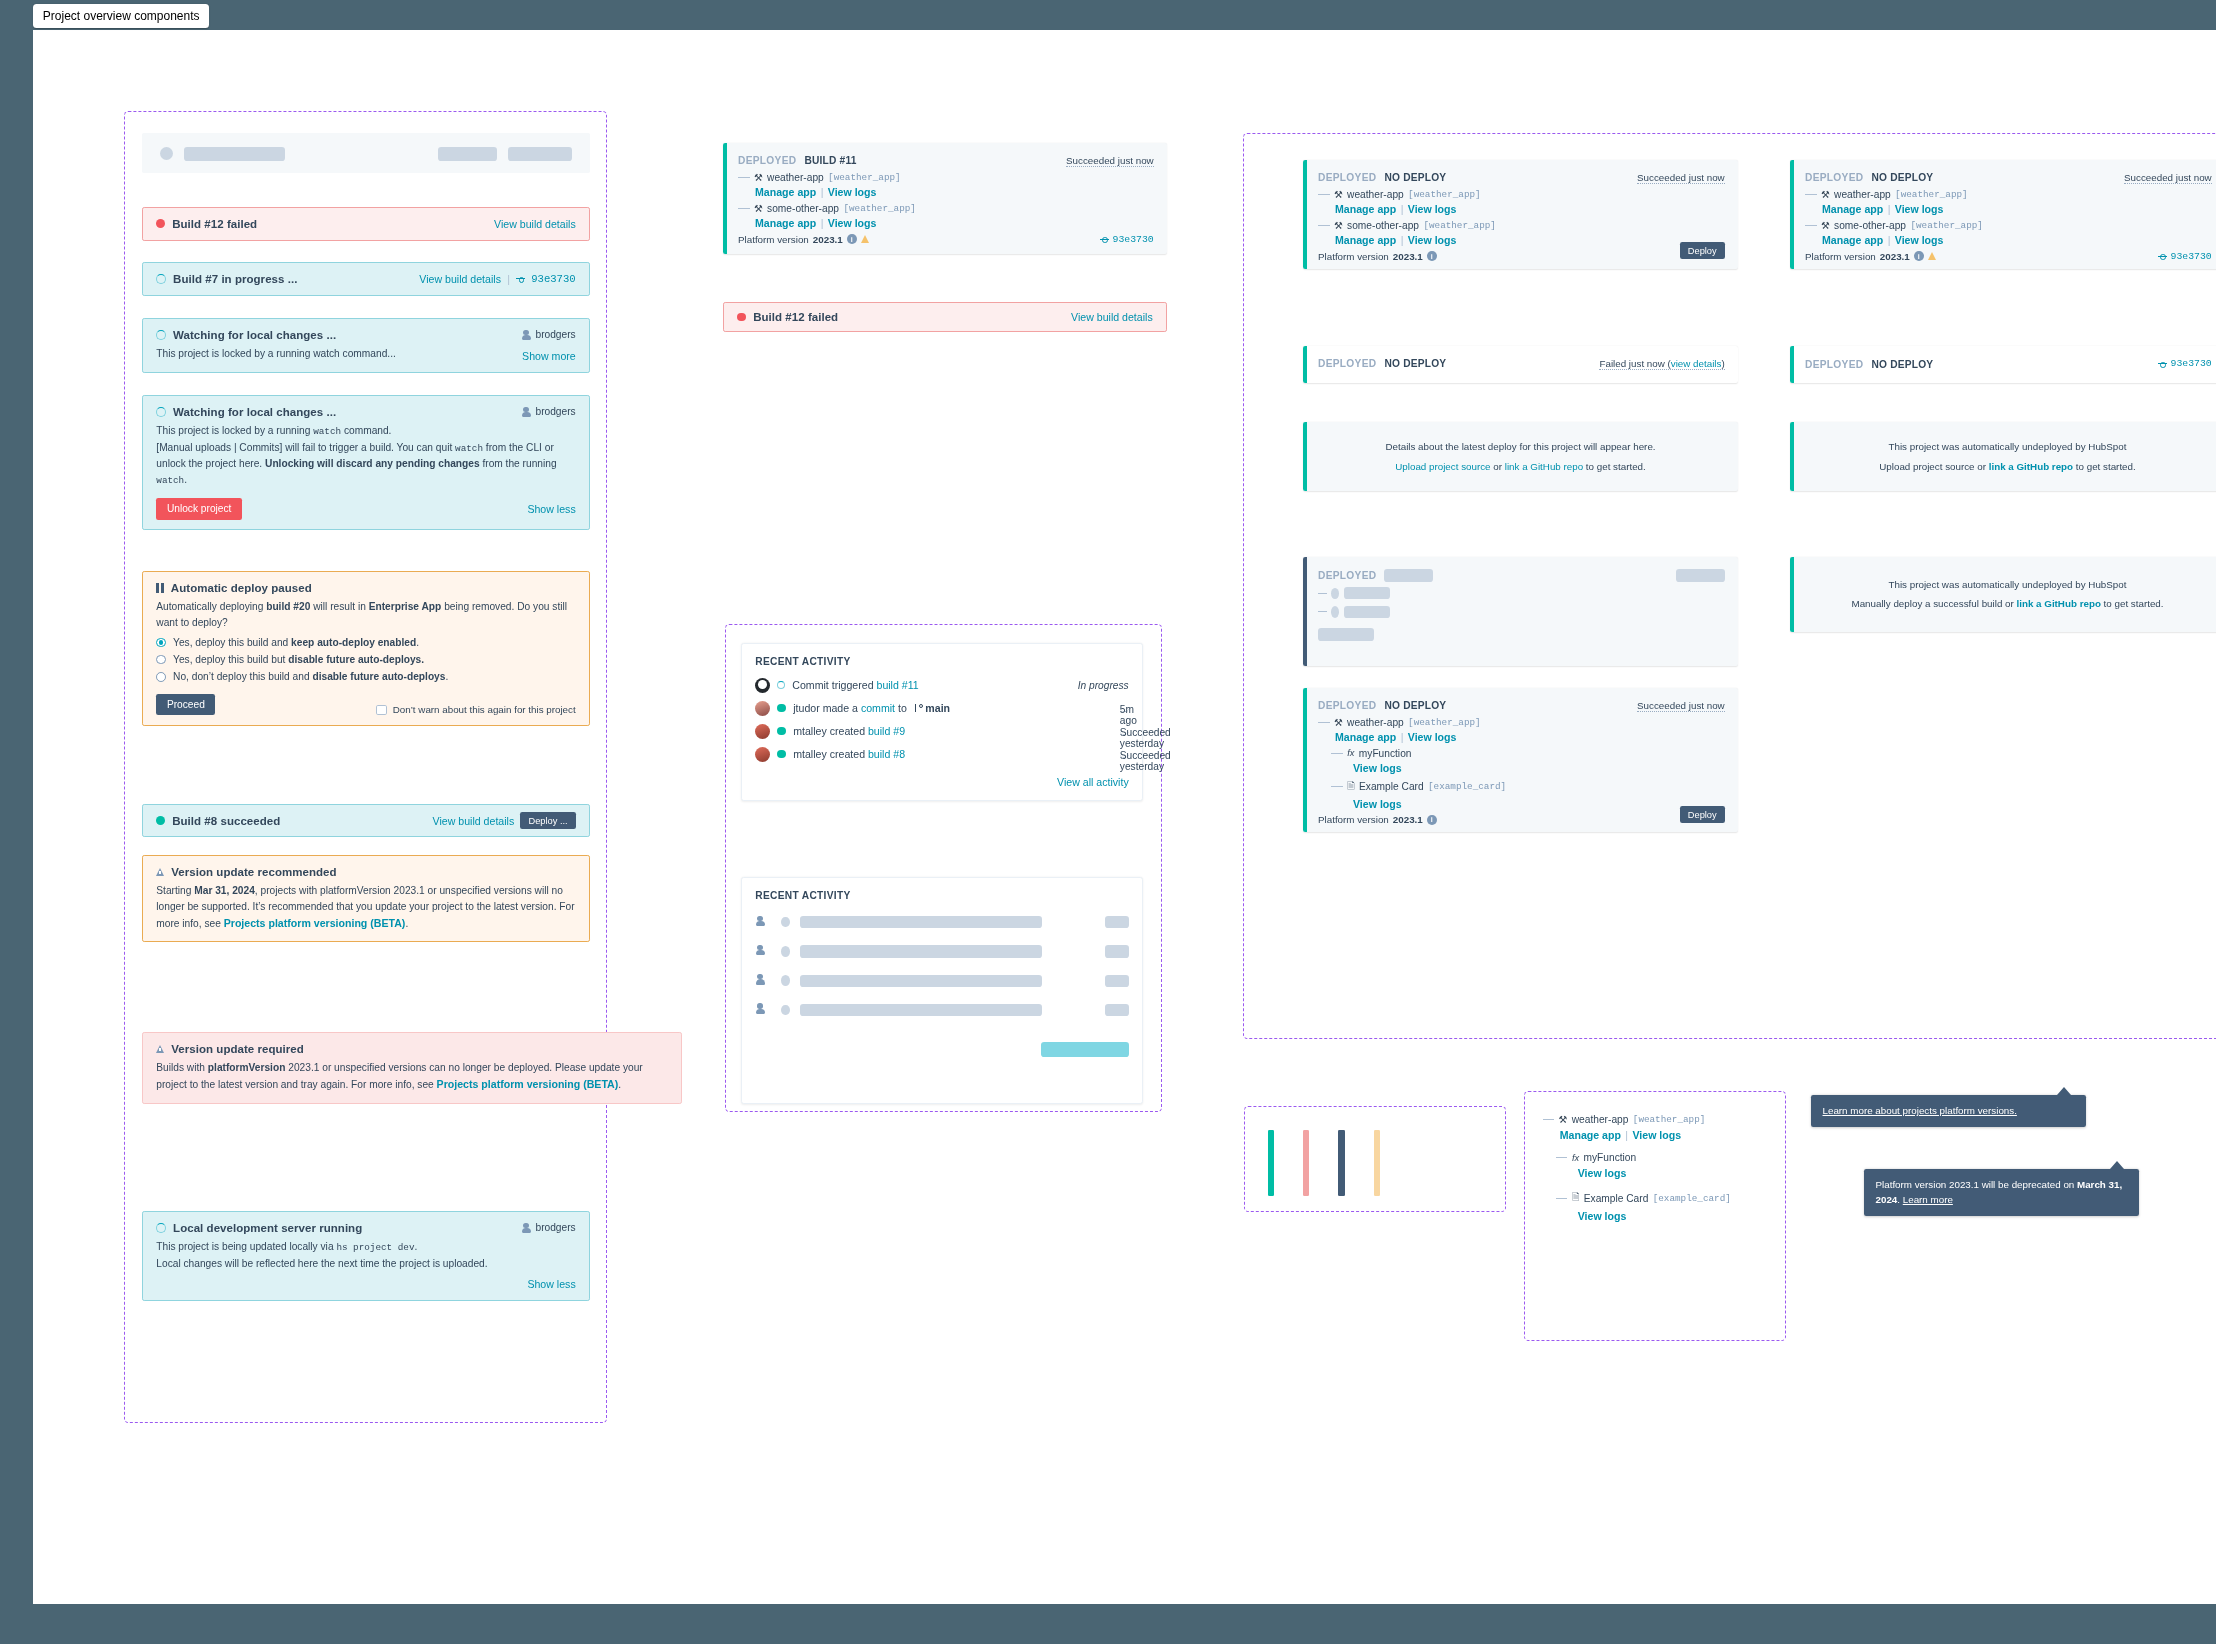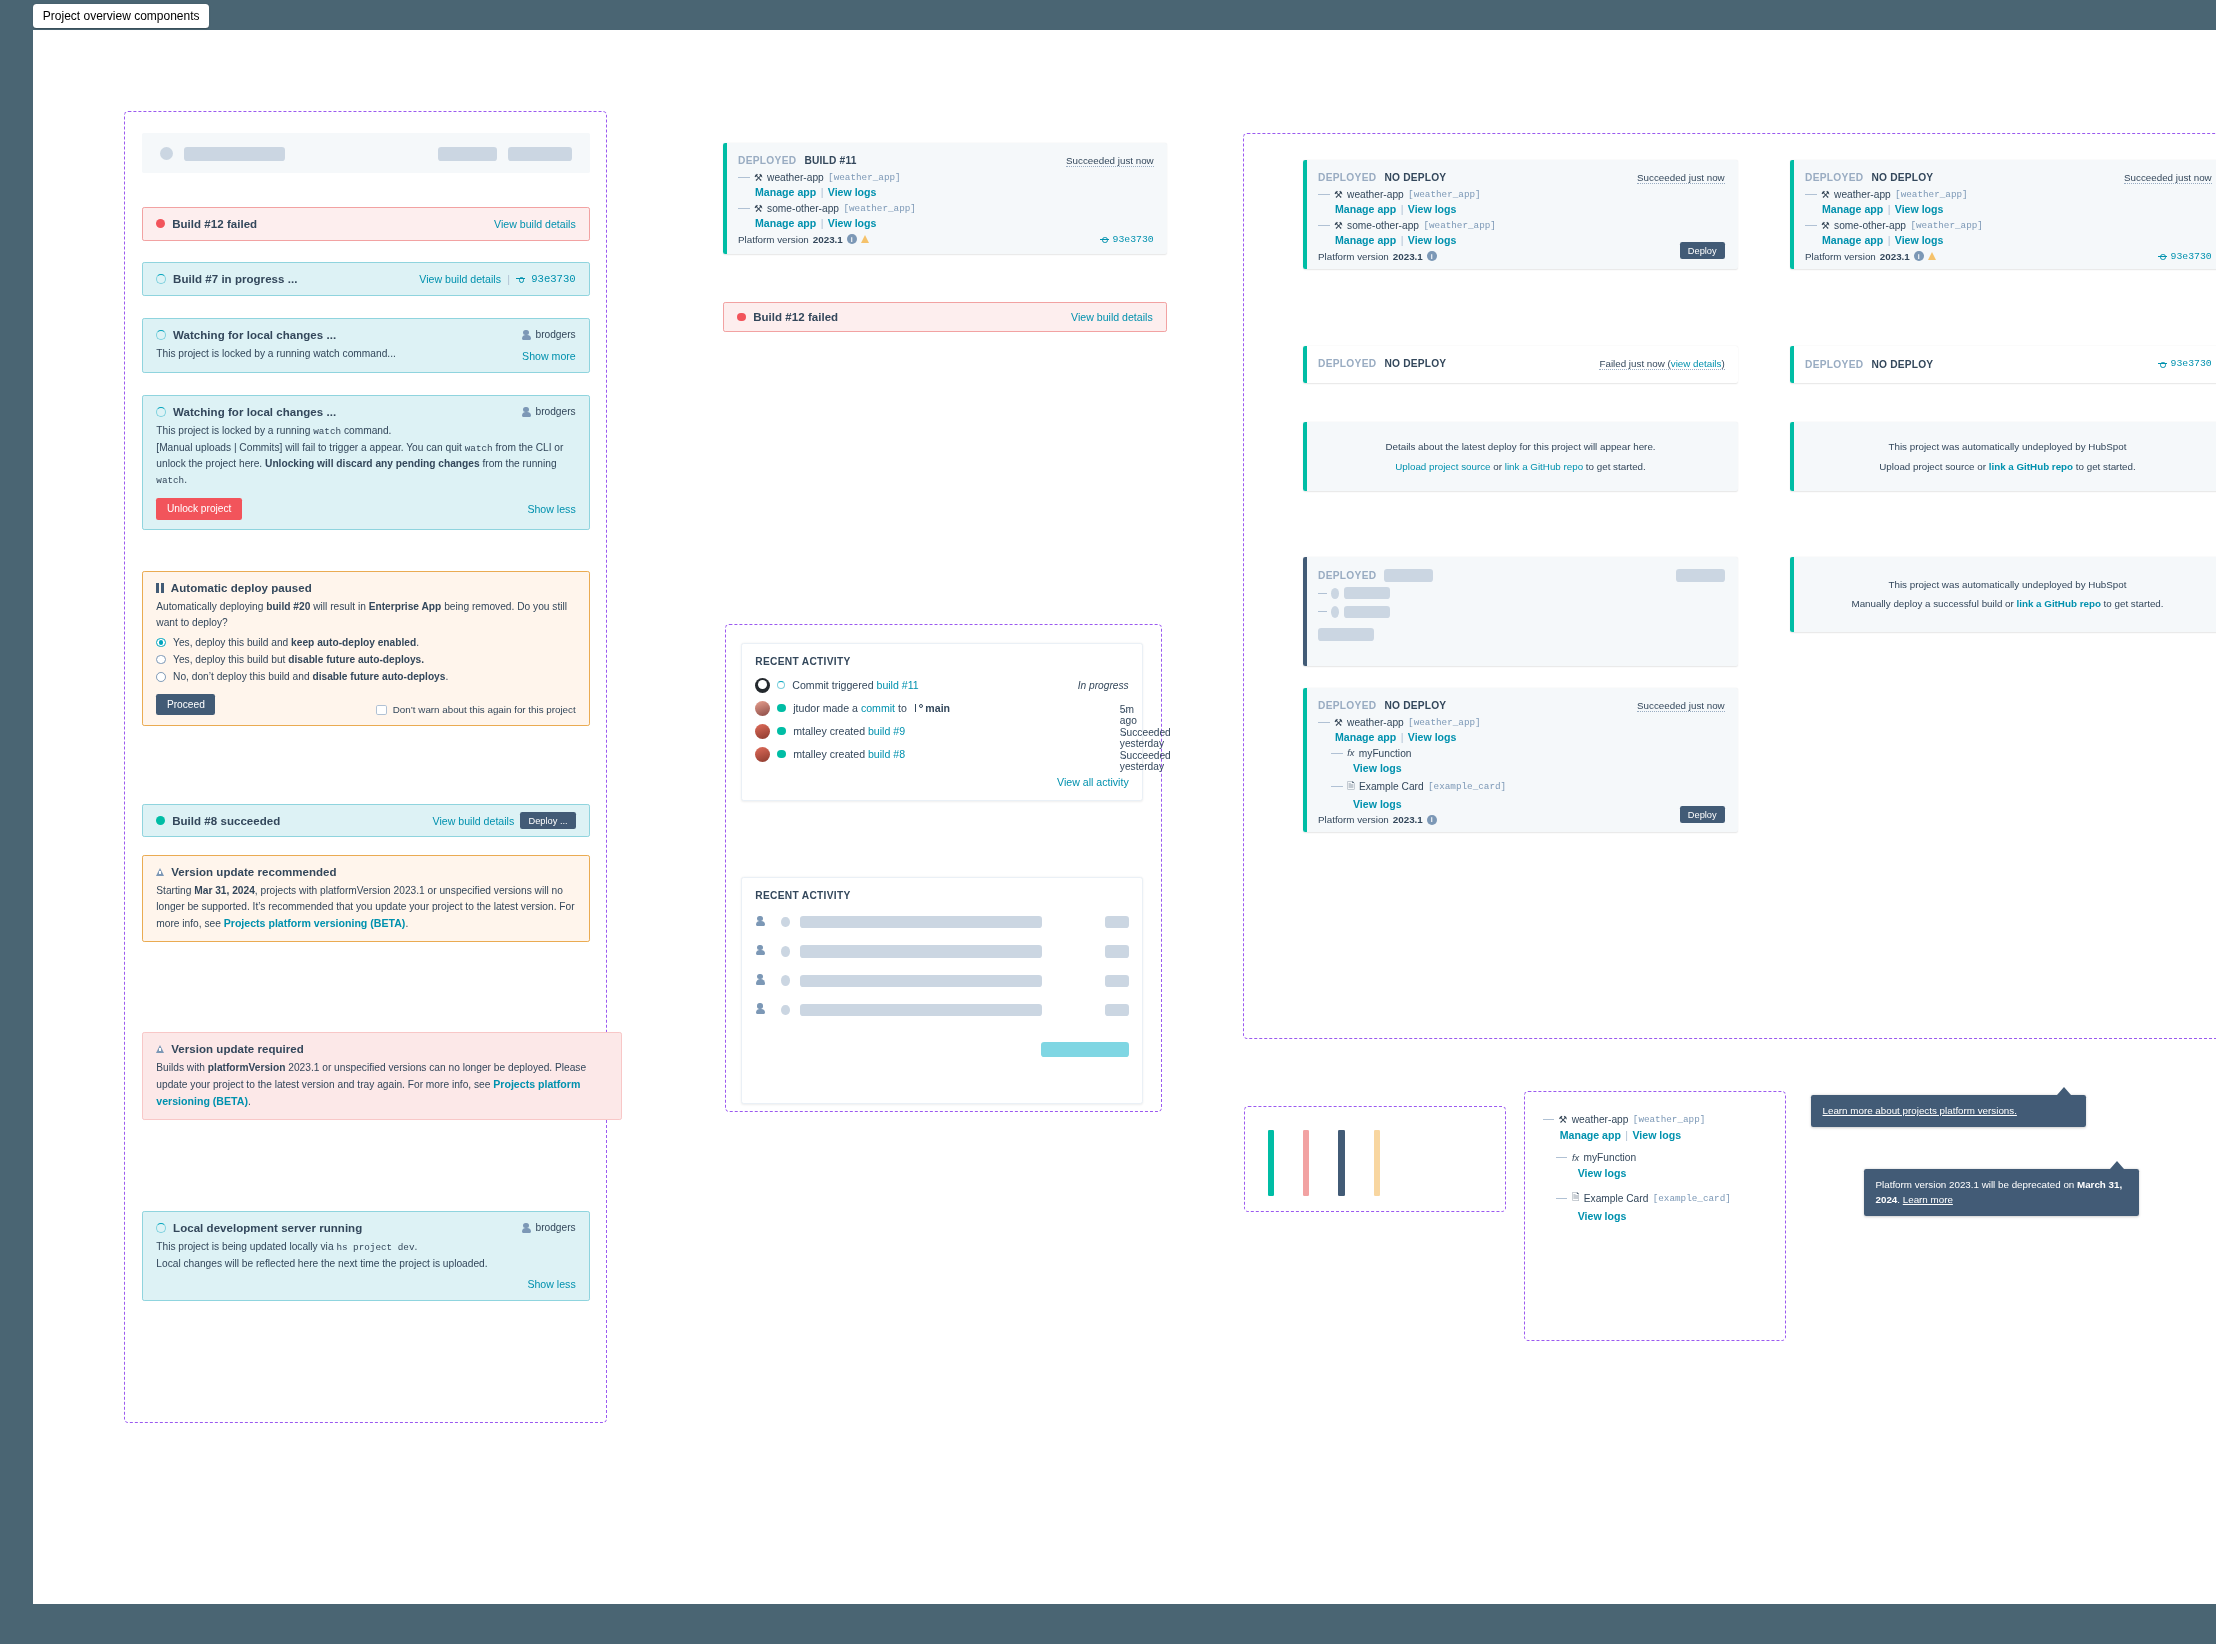--- a/index.html
+++ b/index.html
@@ -204,21 +204,21 @@
       <span class="alert-title">Watching for local changes ...</span>
       <span class="alert-right">
         <span class="user">
           <span class="user-ico"></span>
           <span>brodgers</span>
         </span>
       </span>
     </div>
     <div class="body-text">
       <span>This project is locked by a running </span><span class="mono">watch</span><span> command.</span><br>
-      <span>[Manual uploads | Commits] will fail to trigger a appear. You can quit </span><span class="mono">watch</span><span> from the CLI or unlock the project here. </span><b>Unlocking will discard any pending changes</b><span> from the running </span><span class="mono">watch</span><span>.</span>
+      <span>[Manual uploads | Commits] will fail to trigger a build. You can quit </span><span class="mono">watch</span><span> from the CLI or unlock the project here. </span><b>Unlocking will discard any pending changes</b><span> from the running </span><span class="mono">watch</span><span>.</span>
     </div>
     <div style="display:flex;align-items:center;margin-top:9.8px;">
       <button class="btn red">Unlock project</button>
       <a class="link" style="margin-left:auto;">Show less</a>
     </div>
   </div>
 
   <div class="alert orange" style="position:absolute;left:109px;top:541px;width:448px;">
     <div class="alert-head">
       <span class="pause-ico">
@@ -265,21 +265,21 @@
   <div class="alert orange" style="position:absolute;left:109px;top:825px;width:448px;">
     <div class="alert-head">
       <span class="warn-tri"></span>
       <span class="alert-title">Version update recommended</span>
     </div>
     <div class="body-text">
       <span>Starting </span><b>Mar 31, 2024</b><span>, projects with platformVersion 2023.1 or unspecified versions will no longer be supported. It’s recommended that you update your project to the latest version. For more info, see </span><a class="link bold">Projects platform versioning (BETA)</a><span>.</span>
     </div>
   </div>
 
-  <div class="alert pink" style="position:absolute;left:109px;top:1002px;width:480px;">
+  <div class="alert pink" style="position:absolute;left:109px;top:1002px;width:540px;">
     <div class="alert-head">
       <span class="warn-tri"></span>
       <span class="alert-title">Version update required</span>
     </div>
     <div class="body-text">
       <span>Builds with </span><b>platformVersion</b><span> 2023.1 or unspecified versions can no longer be deployed. Please update your project to the latest version and tray again. For more info, see </span><a class="link bold">Projects platform versioning (BETA)</a><span>.</span>
     </div>
   </div>
 
   <div class="alert blue" style="position:absolute;left:109px;top:1181px;width:448px;">

